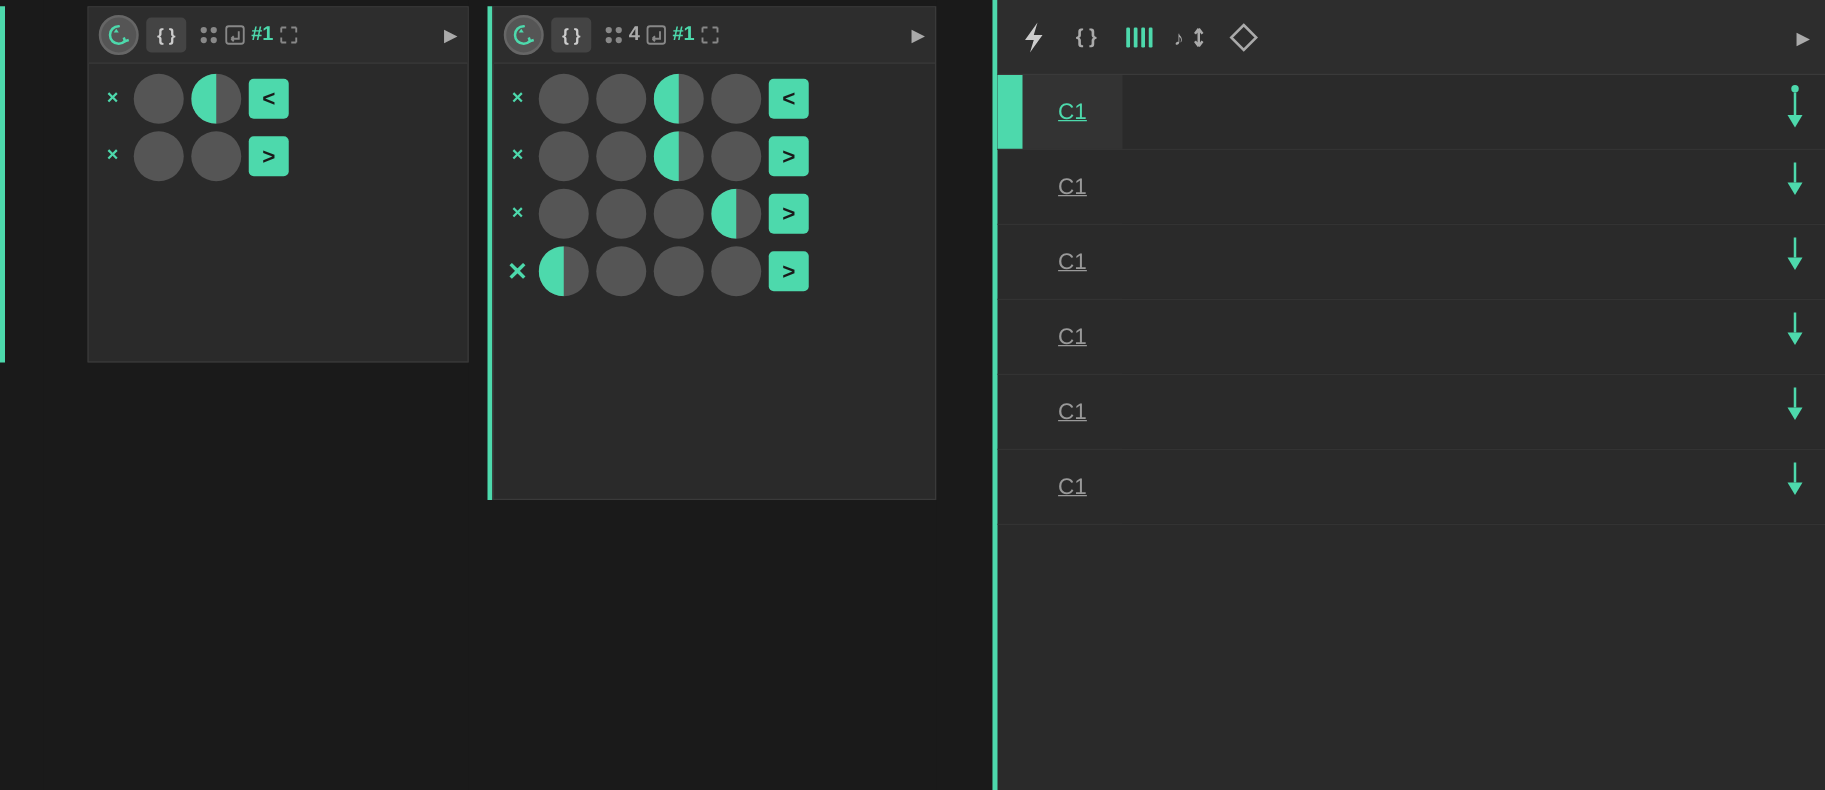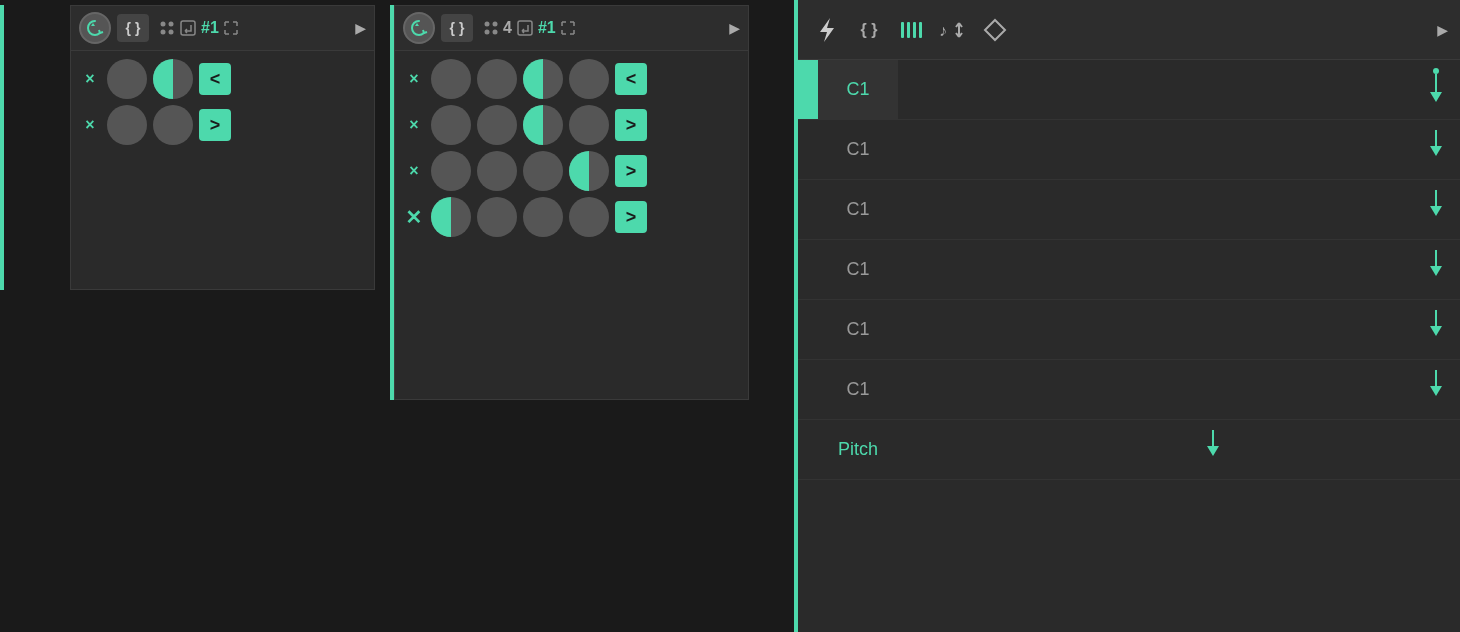--- a/index.html
+++ b/index.html
@@ -225,20 +225,21 @@
     .note-row-indicator.on {
       background: #4dd9ac;
     }
 
     .note-row-label {
       width: 80px;
       color: #4dd9ac;
       font-size: 18px;
       text-align: center;
       flex-shrink: 0;
+      text-decoration: underline;
     }
 
     .note-row-label.teal {
       color: #4dd9ac;
     }
 
     .note-row-label.gray {
       color: #999;
     }
 
@@ -504,25 +505,15 @@
       <div class="note-row-indicator"></div>
       <div class="note-row-label gray">C1</div>
       <div class="note-row-track">
         <div class="note-knob" style="right:18px; top:10px;">
           <div class="knob-line" style="height:16px;"></div>
           <div class="knob-triangle"></div>
         </div>
       </div>
     </div>
 
-    <div class="note-row">
-      <div class="note-row-indicator"></div>
-      <div class="note-row-label teal">Pitch</div>
-      <div class="note-row-track">
-        <div class="note-knob" style="left:55%; top:10px;">
-          <div class="knob-line" style="height:16px;"></div>
-          <div class="knob-triangle"></div>
-        </div>
-      </div>
-    </div>
 
   </div>
 </div>
 
 </body></html>

